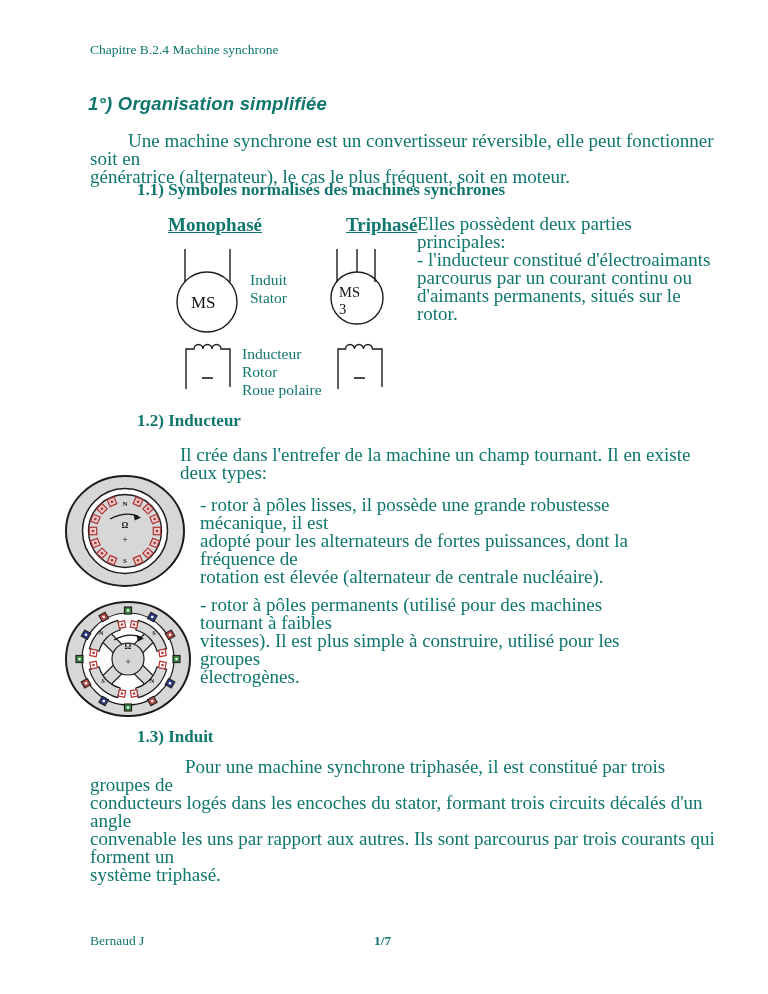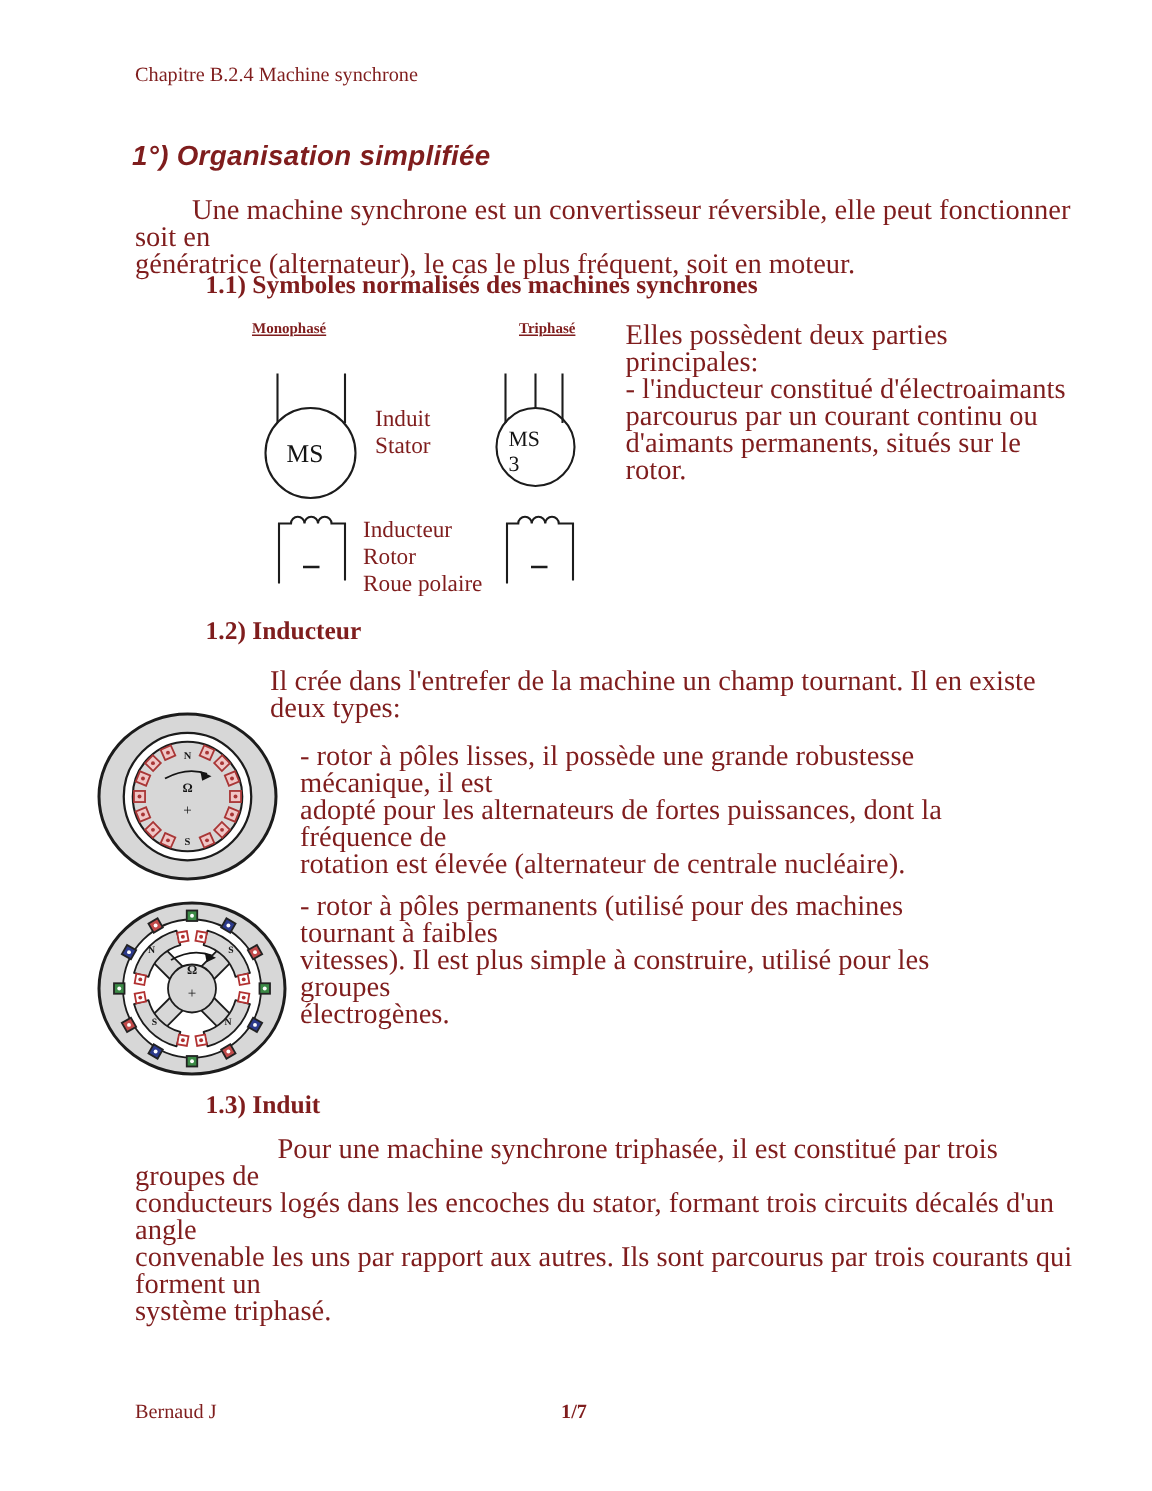--- a/index.html
+++ b/index.html
@@ -1,31 +1,31 @@
 <!DOCTYPE html>
 <html lang="fr"><head>
 <meta charset="utf-8">
 <style>
   html,body{margin:0;padding:0;background:#e8e8e8;}
   .page{
     position:relative;width:768px;height:994px;background:#ffffff;
     margin:0 auto;overflow:hidden;
     font-family:"Liberation Serif","DejaVu Serif",serif;
-    color:#7f1d1d;
+    color:#0f766e;
   }
   .abs{position:absolute;}
   .body-text{font-size:19px;line-height:18px;white-space:pre-line;}
   .pre{white-space:pre-wrap;}
   .hdr{font-size:13.5px;}
   .doc-title{
     font-family:"Liberation Sans","DejaVu Sans",sans-serif;
     font-size:18.5px;font-weight:bold;font-style:italic;letter-spacing:.2px;
   }
   .sec-head{font-size:17px;font-weight:bold;}
-  .sym-label{font-size:10px;font-weight:bold;text-decoration:underline;}
+  .sym-label{font-size:19px;font-weight:bold;text-decoration:underline;}
   .caption{font-size:15.5px;line-height:18px;white-space:pre-line;}
   .footer{font-size:13.5px;}
   svg text{font-family:"Liberation Serif","DejaVu Serif",serif;}
 </style>
 </head>
 <body>
 
 <div class="page">
 
   <div class="abs hdr" style="left:90px;top:42px;">Chapitre B.2.4 Machine synchrone</div>

